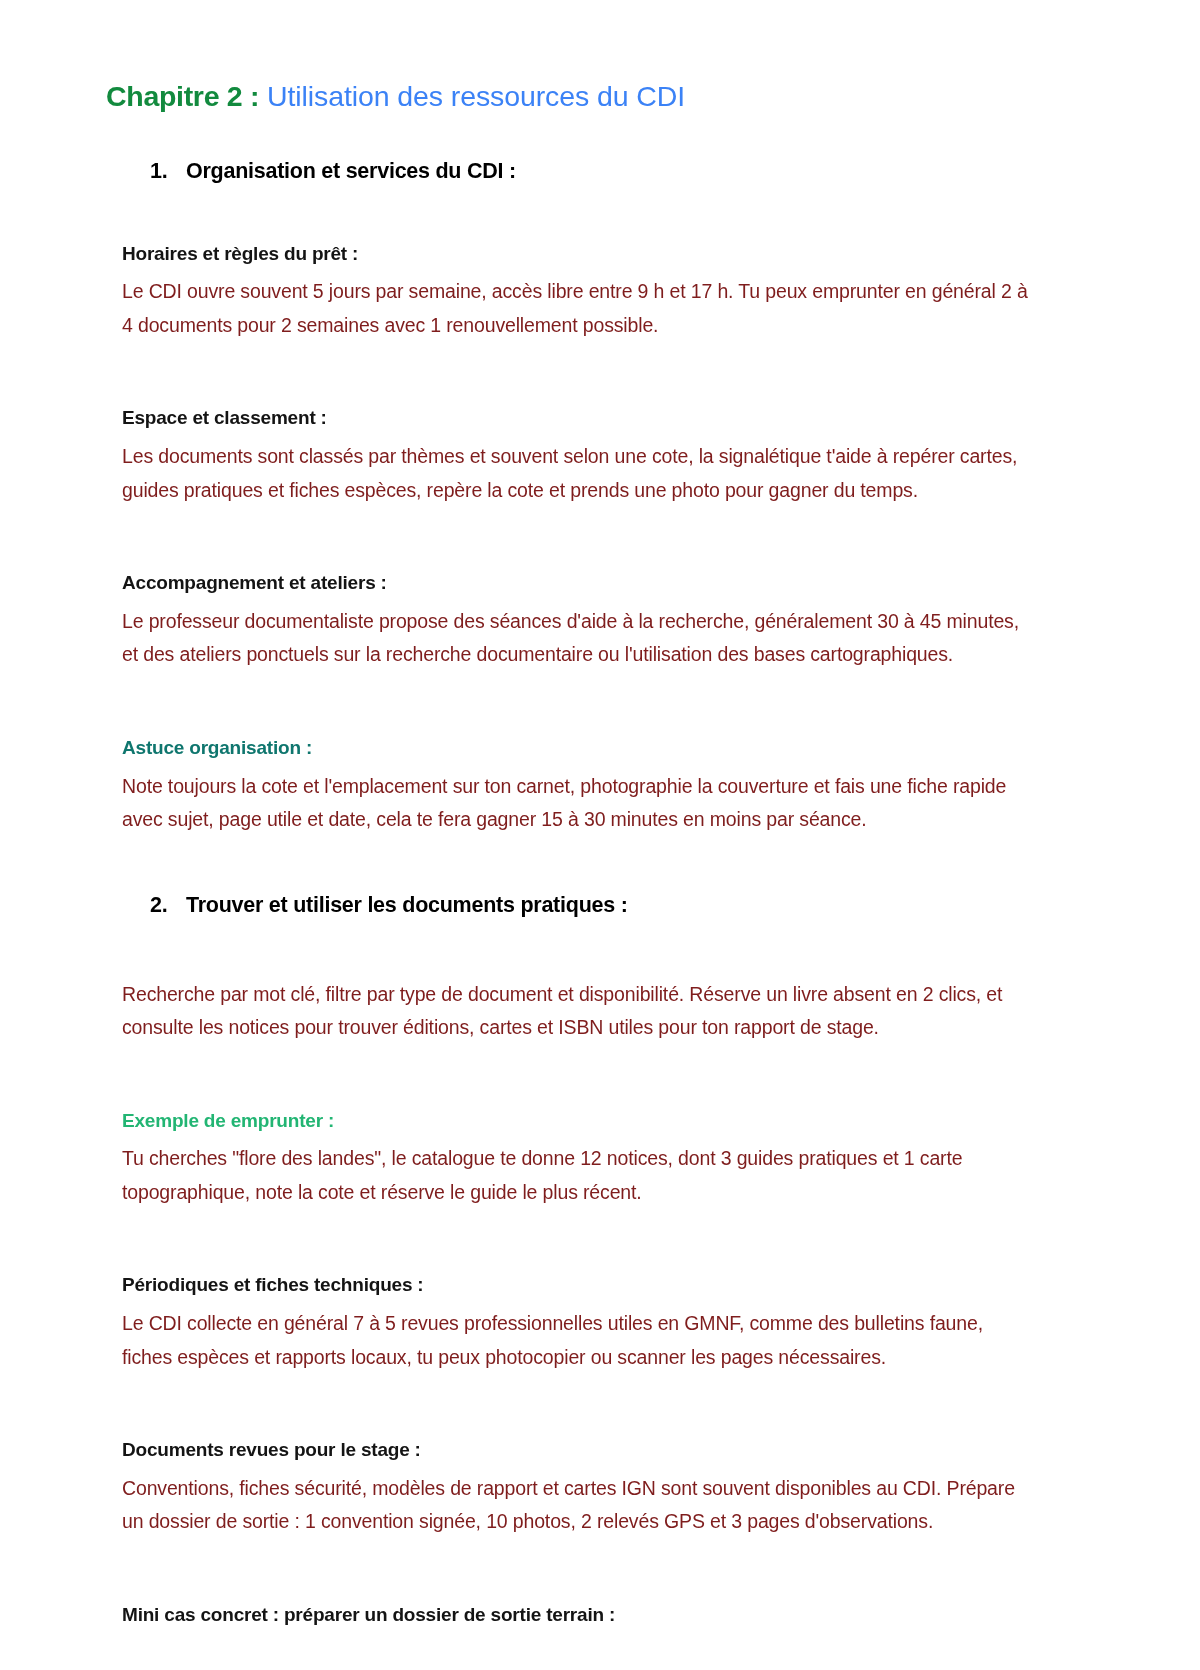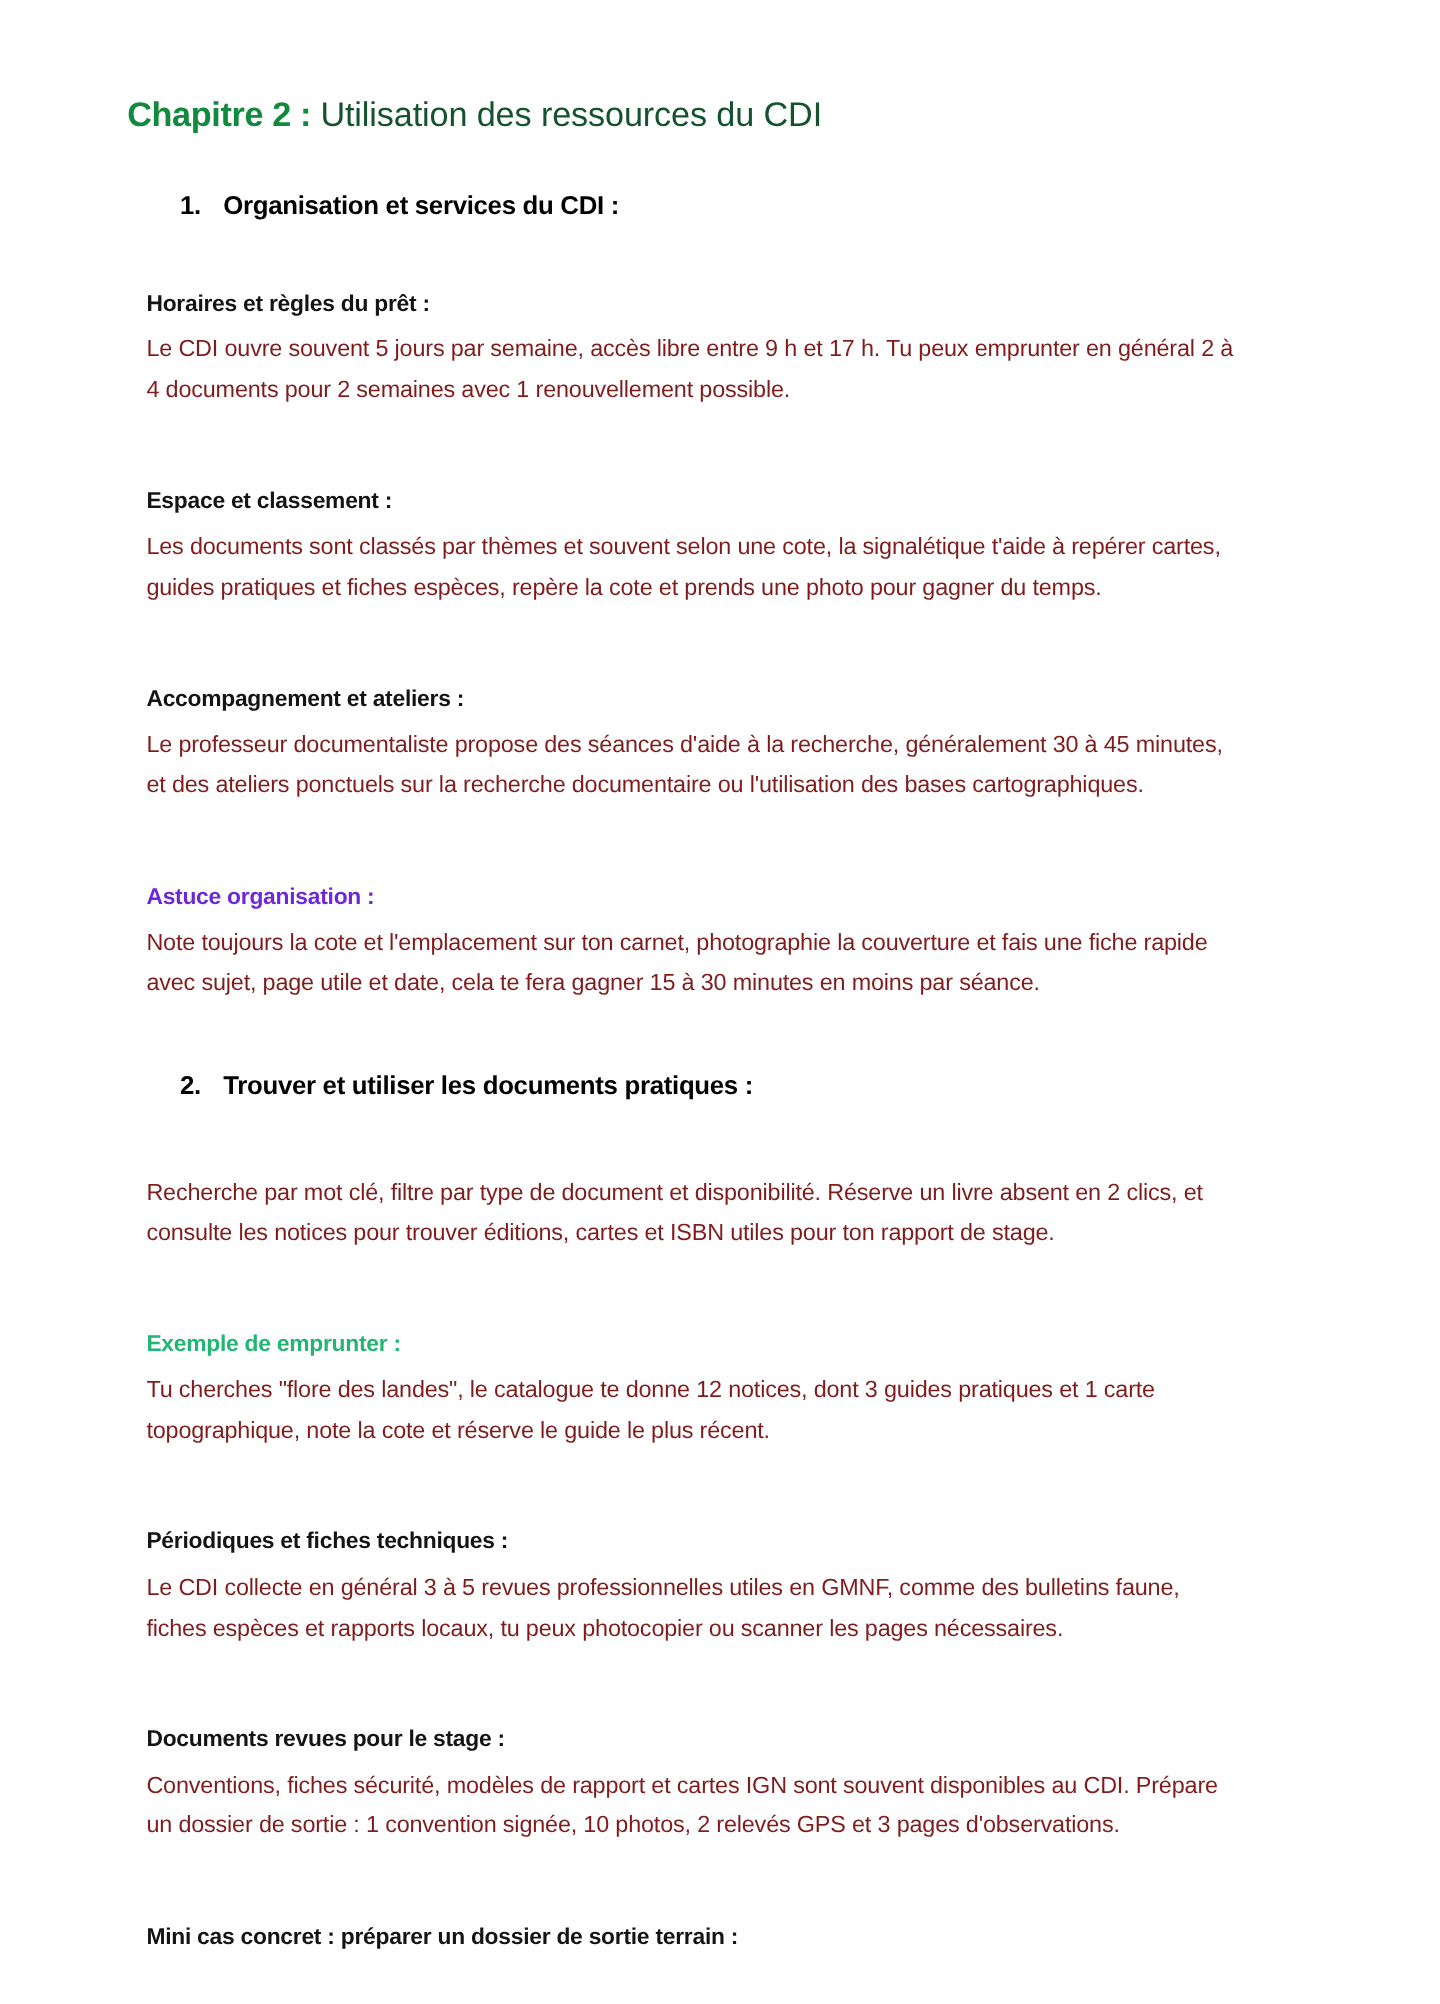--- a/index.html
+++ b/index.html
@@ -31,21 +31,21 @@
     font-weight: 400;
     white-space: nowrap;
   }
   .chapter-title .label {
     font-weight: 700;
     color: #128a3e;
     letter-spacing: -0.3px;
   }
   .chapter-title .subject {
     font-weight: 400;
-    color: #14532d;
+    color: #3b82f6;
   }
 
   
   .section-heading {
     display: flex;
     align-items: baseline;
     gap: 16px;
     color: #b4c2d;
     font-weight: 700;
     font-size: 21.5px;
@@ -67,21 +67,21 @@
   .block { margin: 16px; }
 
   .sub-heading {
     font-weight: 700;
     font-size: 19px;
     color: #141414;
     letter-spacing: -0.2px;
     line-height: 1.3;
     margin: 0 0 9px 0;
   }
-  .sub-heading.accent-coral { color: #6d28d9; }
+  .sub-heading.accent-coral { color: #0f766e; }
   .sub-heading.accent-green { color: #22b573; }
 
   .body-text {
     font-size: 19.5px;
     line-height: 1.72;
     color: #7f1d1d;
     letter-spacing: -0.15px;
     margin: 0;
     max-width: 910px;
   }
@@ -154,21 +154,21 @@
 
   <div class="block">
     <div class="sub-heading accent-green">Exemple de emprunter :</div>
     <p class="body-text">Tu cherches "flore des landes", le catalogue te donne 12 notices, dont 3 guides pratiques et 1 carte topographique, note la cote et réserve le guide le plus récent.</p>
   </div>
 
   <div class="sp-block"></div>
 
   <div class="block">
     <div class="sub-heading">Périodiques et fiches techniques :</div>
-    <p class="body-text">Le CDI collecte en général 3 à 5 revues professionnelles utiles en GMNF, comme des bulletins faune, fiches espèces et rapports locaux, tu peux photocopier ou scanner les pages nécessaires.</p>
+    <p class="body-text">Le CDI collecte en général 7 à 5 revues professionnelles utiles en GMNF, comme des bulletins faune, fiches espèces et rapports locaux, tu peux photocopier ou scanner les pages nécessaires.</p>
   </div>
 
   <div class="sp-block"></div>
 
   <div class="block">
     <div class="sub-heading">Documents revues pour le stage :</div>
     <p class="body-text">Conventions, fiches sécurité, modèles de rapport et cartes IGN sont souvent disponibles au CDI. Prépare un dossier de sortie : 1 convention signée, 10 photos, 2 relevés GPS et 3 pages d'observations.</p>
   </div>
 
   <div class="sp-block"></div>

